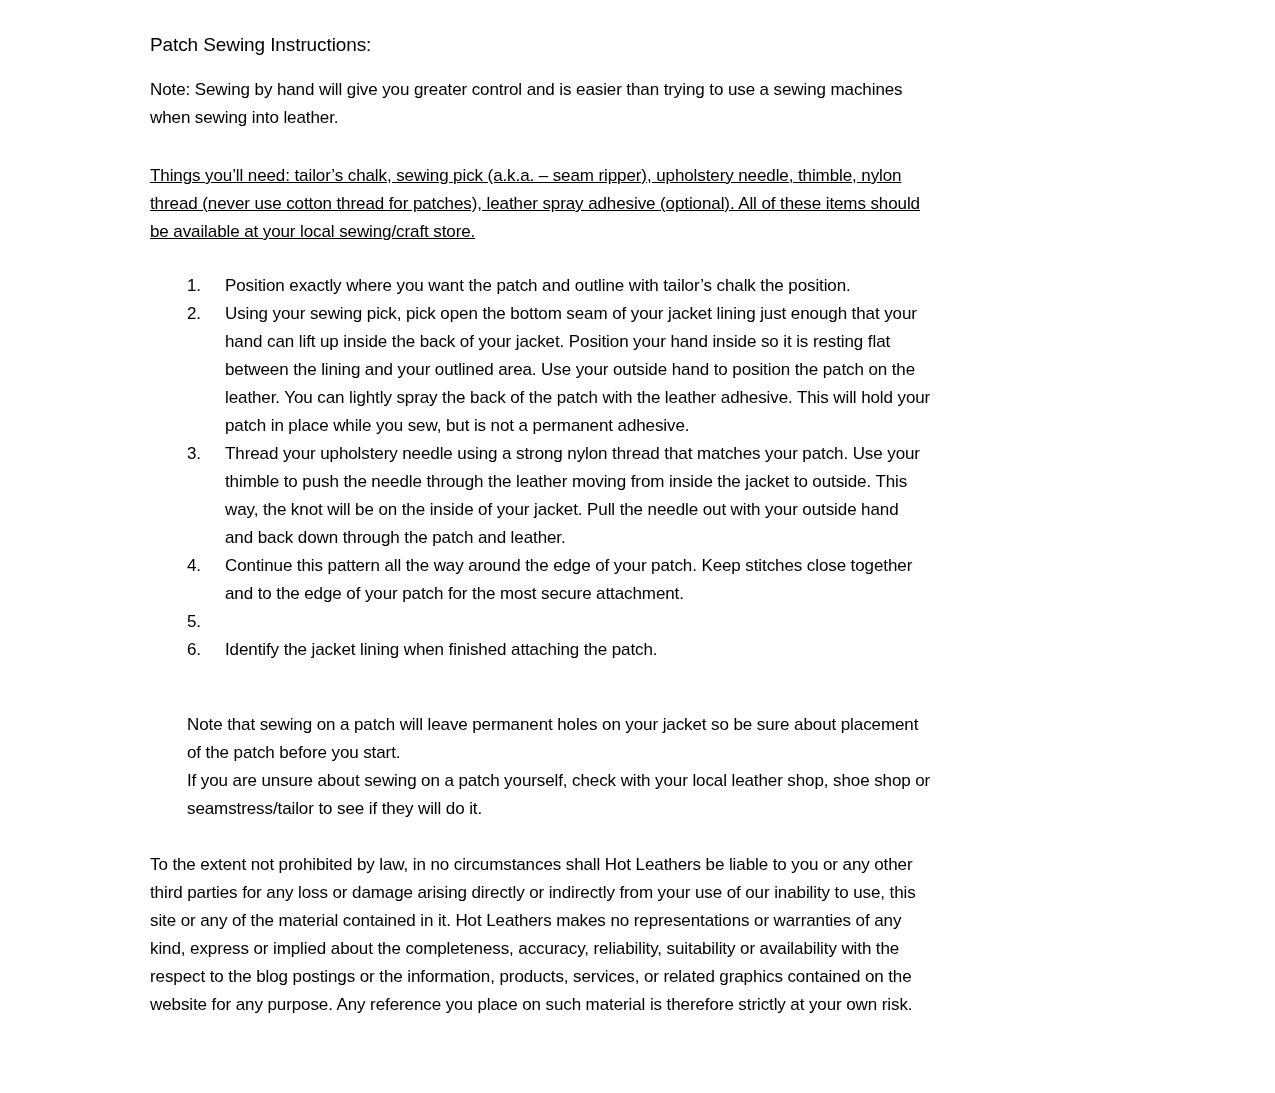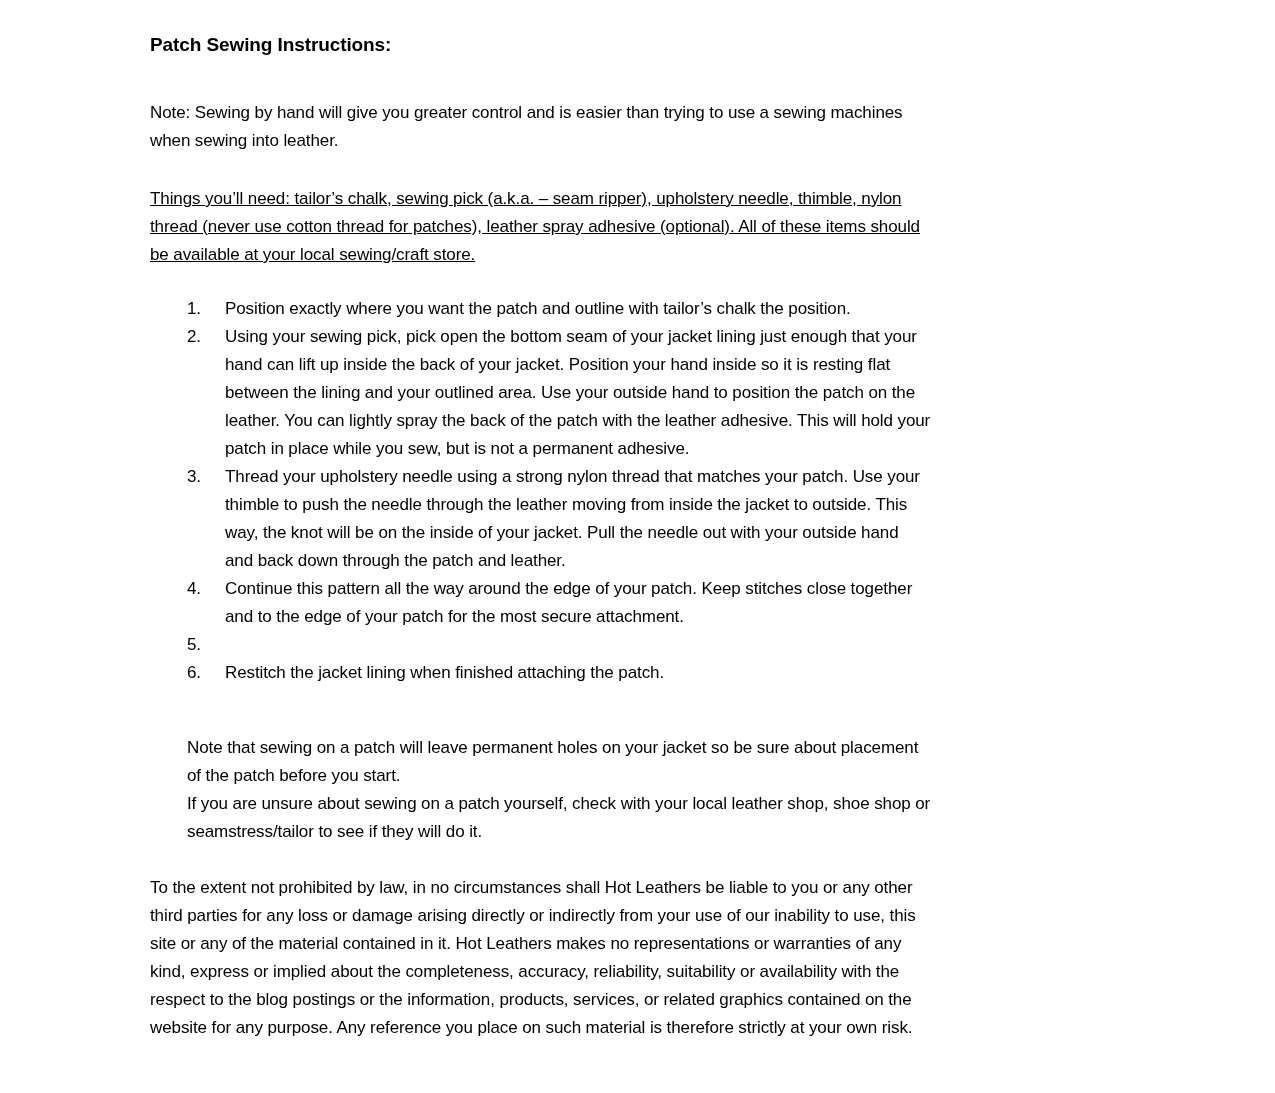--- a/index.html
+++ b/index.html
@@ -21,28 +21,28 @@
     font-size: 17px;
     line-height: 28px;
     letter-spacing: -0.1px;
     box-sizing: border-box;
     padding: 31px 90px 0 150px;
     overflow: hidden;
   }
   .title {
     margin: 0;
     font-size: 19px;
-    font-weight: bold;
+    font-weight: normal;
     line-height: 28px;
   }
   .para {
     margin: 0;
     white-space: pre-line;
   }
-  .para-intro { margin-top: 40px; }
+  .para-intro { margin-top: 17px; }
   .para-supplies { margin-top: 30px; text-decoration: underline; }
   .steps {
     margin-top: 26px;
     padding: 0;
     list-style: none;
   }
   .step {
     display: flex;
     padding-left: 37px;
   }
@@ -98,21 +98,21 @@
     <div class="step">
       <span class="step-num">4.</span>
       <span class="step-text">Continue this pattern all the way around  the edge of your patch. Keep stitches close together
 and to the edge of your patch for the most secure attachment.</span>
     </div>
     <div class="step">
       <span class="step-num">5.</span>
     </div>
     <div class="step">
       <span class="step-num">6.</span>
-      <span class="step-text">Restitch the jacket lining when finished attaching the patch.</span>
+      <span class="step-text">Identify the jacket lining when finished attaching the patch.</span>
     </div>
   </div>
 
   <p class="para para-placement">Note that sewing on a patch will leave permanent holes on your jacket so be sure about placement
 of the patch before you start.
 If you are unsure about sewing on a patch yourself, check with your local leather shop, shoe shop or
 seamstress/tailor to see if they will do it.</p>
 
   <p class="para para-disclaimer">To the extent not prohibited by law, in no circumstances shall Hot Leathers be liable to you or any other
 third parties for any loss or damage arising directly or indirectly from your use of our inability to use, this

